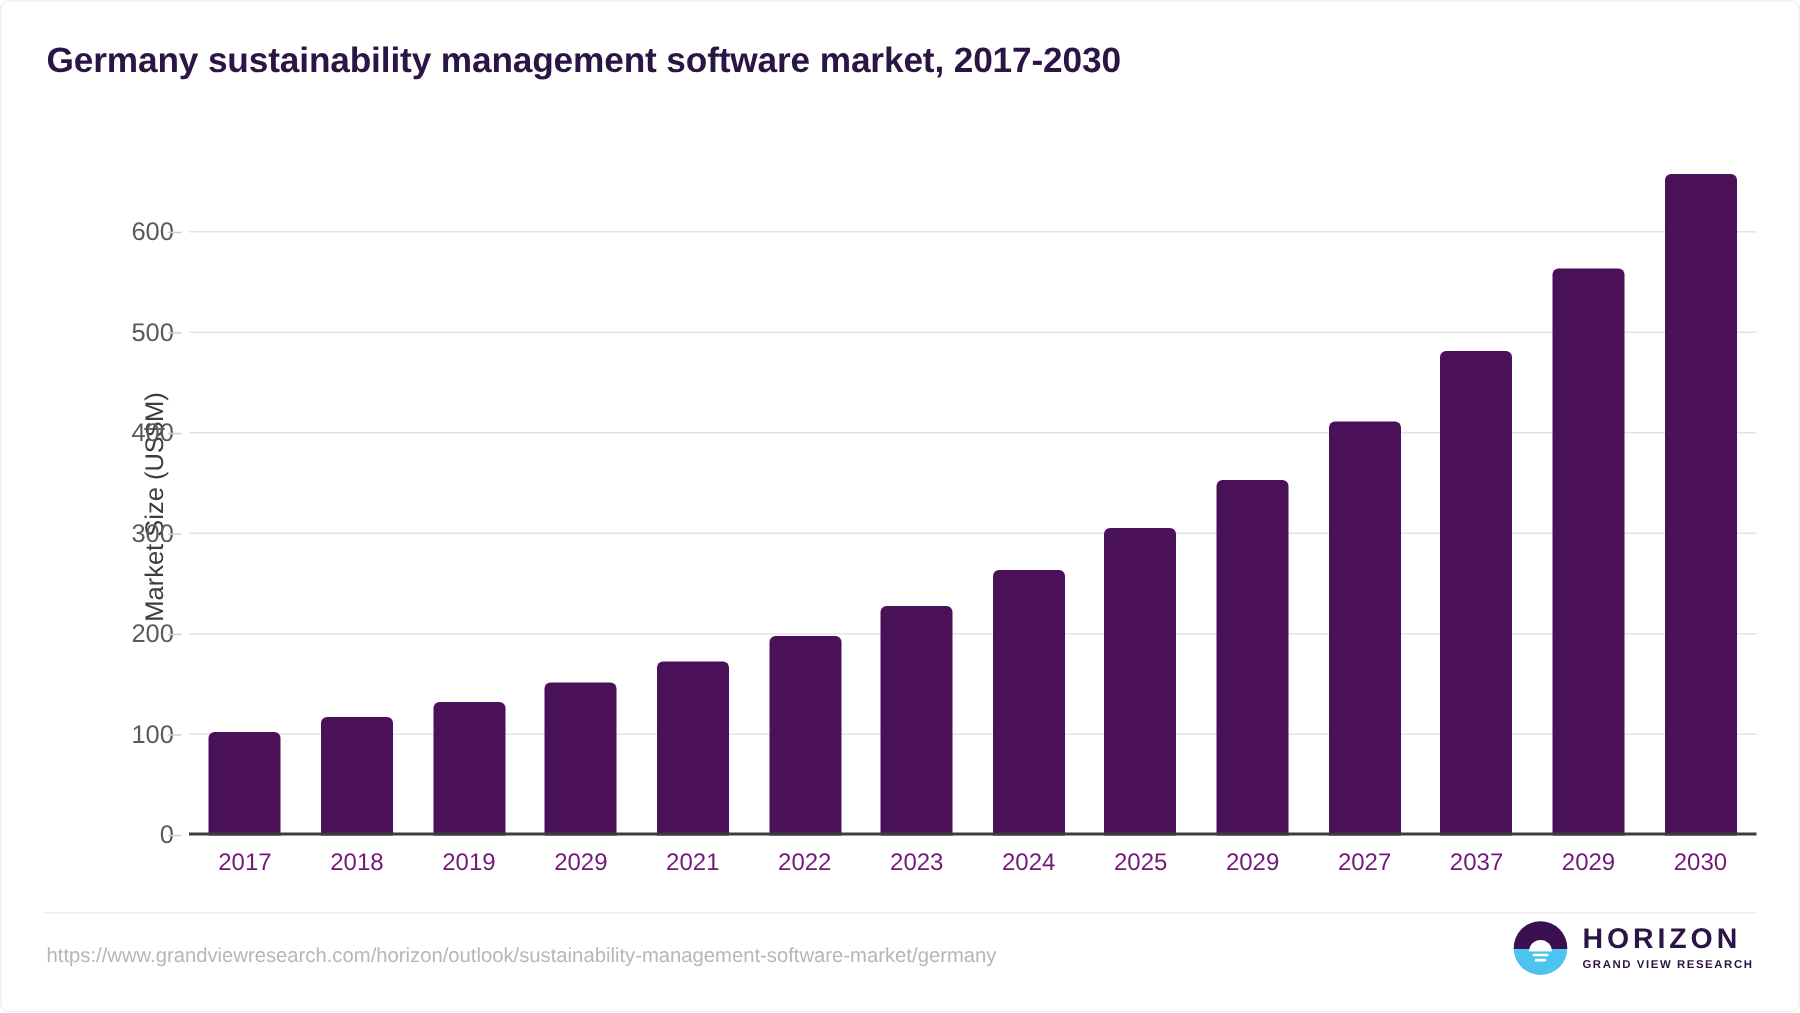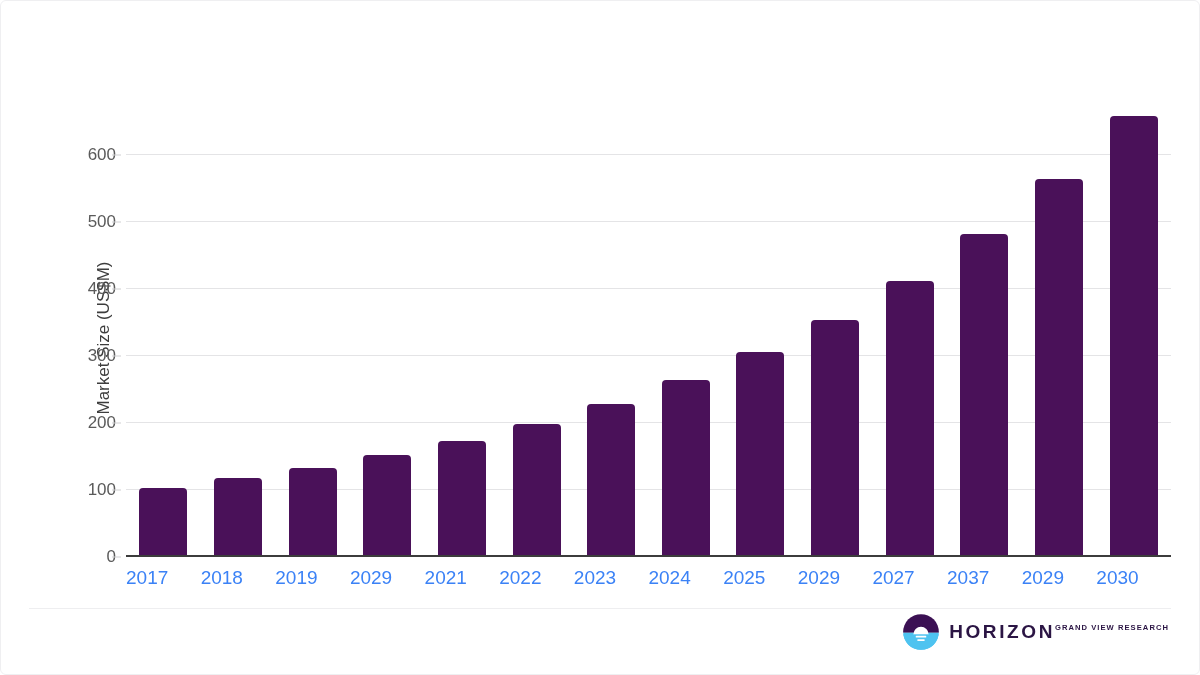--- a/index.html
+++ b/index.html
@@ -116,22 +116,23 @@
   
   .xticks {
     position: absolute;
     left: 125px;
     top: 566px;
     width: 1045px;
     display: flex;
   }
   .xtick {
     flex: 1 1 0;
-    font-size: 19px;
-    color: #3b82f6;
+    text-align: center;
+    font-size: 16px;
+    color: #701a75;
   }
 
   
   .footer-divider {
     position: absolute;
     left: 28px;
     right: 28px;
     top: 607px;
     height: 1px;
     background: #eeeef0;
@@ -152,21 +153,21 @@
     align-items: center;
     gap: 9px;
   }
   .logo-mark {
     width: 38px;
     height: 38px;
     flex: none;
   }
   .logo-text {
     display: flex;
-    flex-direction: row;
+    flex-direction: column;
     justify-content: center;
   }
   .logo-word {
     font-size: 19px;
     font-weight: bold;
     letter-spacing: 2.6px;
     color: #2b1544;
     line-height: 1.05;
   }
   .logo-sub {
@@ -176,20 +177,21 @@
     color: #2b1544;
     line-height: 1.2;
     margin-top: 1px;
   }
 </style>
 </head>
 <body>
 
 <div id="page">
 
+  <div class="chart-title">Germany sustainability management software market, 2017-2030</div>
 
   <div class="y-axis-label">Market Size (US$M)</div>
 
   <div class="plot-area">
     <div class="gridlines" id="gridlines">
         <div class="ytick" style="bottom: 0px; top: auto; transform: translateY(50%);">0</div>
         <div class="ytick-dash" style="bottom: 0px; transform: translateY(50%);"></div>
         <div class="gridline" style="bottom: 67.0588px;"></div>
         <div class="ytick" style="bottom: 67.0588px; top: auto; transform: translateY(50%);">100</div>
         <div class="ytick-dash" style="bottom: 67.0588px; transform: translateY(50%);"></div>
@@ -268,20 +270,21 @@
       <div class="xtick">2025</div>
       <div class="xtick">2029</div>
       <div class="xtick">2027</div>
       <div class="xtick">2037</div>
       <div class="xtick">2029</div>
       <div class="xtick">2030</div>
     </div>
 
   <div class="footer-divider"></div>
 
+  <div class="source-url">https://www.grandviewresearch.com/horizon/outlook/sustainability-management-software-market/germany</div>
 
   <div class="logo">
     <span class="logo-mark">
       <svg viewBox="0 0 100 100" width="38" height="38" aria-hidden="true">
         <defs>
           <clipPath id="circclip">
               <circle cx="50" cy="50" r="47"></circle>
             </clipPath>
         </defs>
         <g clip-path="url(#circclip)">

